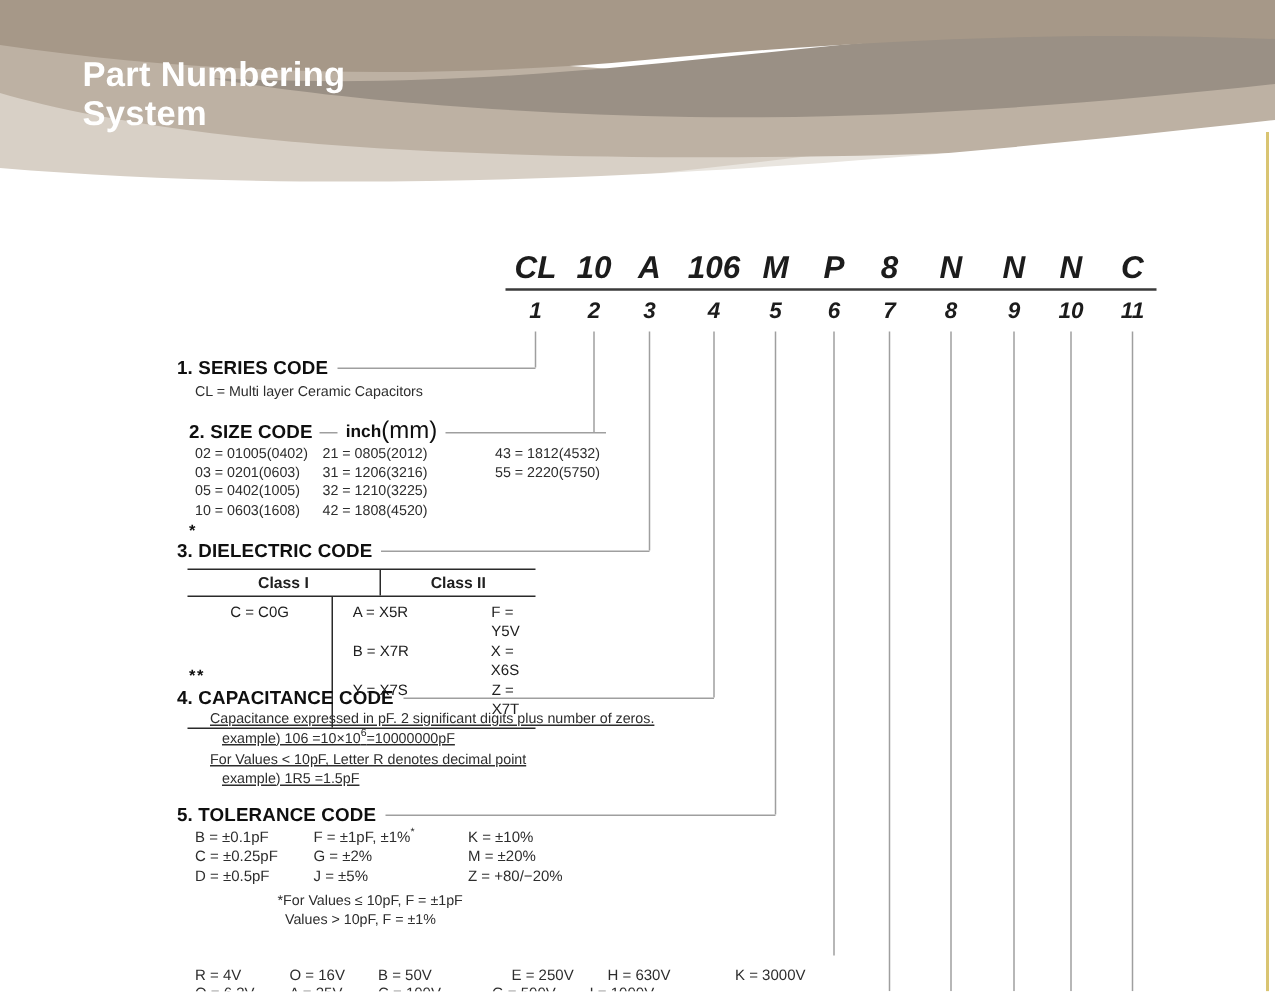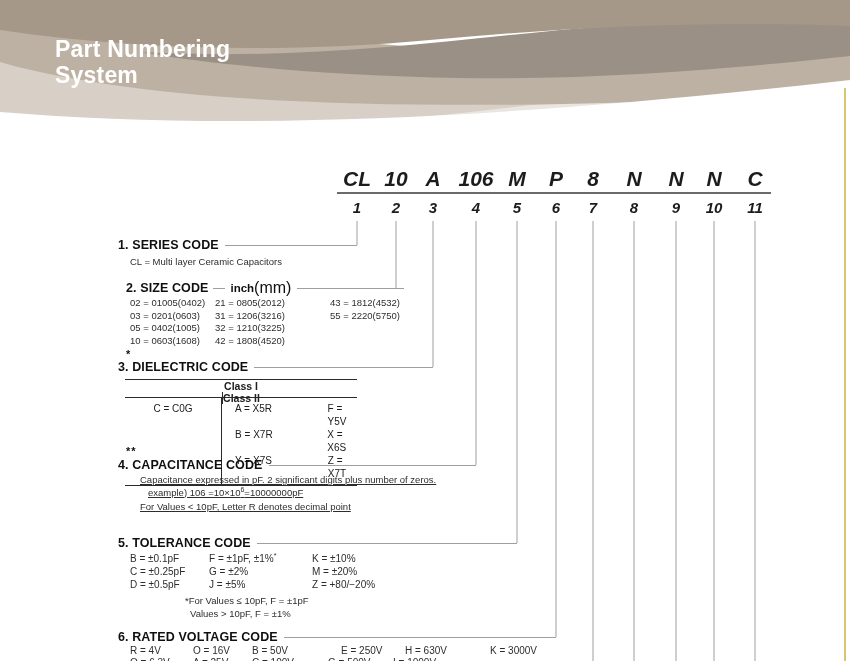--- a/index.html
+++ b/index.html
@@ -24,21 +24,21 @@
   .lead{flex:1; border-top:1px solid #9f9f9f; margin-left:6px;}
   .dash{width:12px; border-top:1px solid #9f9f9f; margin:0 5px;}
   .unit-b{font-size:11.5px; font-weight:bold; color:#0f0f0f;}
   .unit-n{font-size:16px; color:#0f0f0f;}
   .note{position:absolute; z-index:2; font-size:11px; font-weight:bold; color:#0f0f0f; letter-spacing:1px; line-height:10px;}
   .body-text{position:absolute; z-index:2; font-size:9.5px; color:#2d2d2d; line-height:12.5px; white-space:nowrap;}
   .grid-row{display:flex;}
   .gcol{display:flex; flex-direction:column;}
   
   .dtable{position:absolute; left:125px; top:379px; width:232px; z-index:2; border-top:1.2px solid #2a2a2a; font-size:10px; color:#202020;}
-  .dhead{display:flex; border-bottom:1.2px solid #2a2a2a; height:17px; align-items:center; font-weight:bold; font-size:10.5px;flex-direction:column;}
+  .dhead{display:flex; border-bottom:1.2px solid #2a2a2a; height:17px; align-items:center; font-weight:bold; font-size:10.5px;}
   .dhead .dc1{width:128px; text-align:center;}
   .dhead .dc2{flex:1; text-align:center; border-left:1px solid #2a2a2a; height:100%; display:flex; align-items:center; justify-content:center;}
   .dbody{display:flex; border-bottom:1.2px solid #2a2a2a;}
   .dbody .dc1{width:128px; text-align:center; padding-top:5px;}
   .dbody .dc2{flex:1; border-left:1px solid #2a2a2a; padding:4px 0 5px 13px; line-height:13px;}
   .dpair{display:flex;gap:47px;}
   .dpair span:first-child{width:56px;}
   
   .sup{font-size:7px; vertical-align:super; line-height:0;}
   .vrow{display:flex; white-space:nowrap;}
@@ -169,20 +169,21 @@
   <div class="sect-head" style="left:118px; top:458px; width:358px;">
     <span class="sect-title">4. CAPACITANCE CODE</span>
     <span class="lead"></span>
   </div>
   <div class="body-text" style="left:140px; top:474px;text-decoration:underline;">
     <div>Capacitance expressed in pF. 2 significant digits plus number of zeros.</div>
     <div style="padding-left:8px">
       <span>example) 106 =10×10</span><span class="sup">6</span><span>=10000000pF</span>
     </div>
     <div style="margin-top:2px">For Values &lt; 10pF, Letter R denotes decimal point</div>
+    <div style="padding-left:8px">example) 1R5 =1.5pF</div>
   </div>
 
   <div class="sect-head" style="left:118px; top:536px; width:399px;">
     <span class="sect-title">5. TOLERANCE CODE</span>
     <span class="lead"></span>
   </div>
   <div class="body-text grid-row" style="left:130px; top:552px; font-size:10px; line-height:13px;">
     <div class="gcol" style="width:79px">
       <span>B = ±0.1pF</span>
       <span>C = ±0.25pF</span>
@@ -197,24 +198,20 @@
       <span>K = ±10%</span>
       <span>M = ±20%</span>
       <span>Z = +80/−20%</span>
     </div>
   </div>
   <div class="body-text" style="left:185px; top:595px;">
     <div>*For Values ≤  10pF, F = ±1pF</div>
     <div style="margin-left:5px">Values &gt; 10pF, F = ±1%</div>
   </div>
 
-  <div class="sect-head" style="left:118px; top:630px; width:438px;">
-    <span class="sect-title">6. RATED VOLTAGE CODE</span>
-    <span class="lead"></span>
-  </div>
   <div class="body-text vrow" style="left:130px; top:645px; font-size:10px;">
     <span style="width:63px">R = 4V</span>
     <span style="width:59px">O = 16V</span>
     <span style="width:89px">B = 50V</span>
     <span style="width:64px">E = 250V</span>
     <span style="width:85px">H = 630V</span>
     <span>K = 3000V</span>
   </div>
   <div class="body-text vrow" style="left:130px; top:657px; font-size:10px;">
     <span style="width:63px">Q = 6.3V</span>

